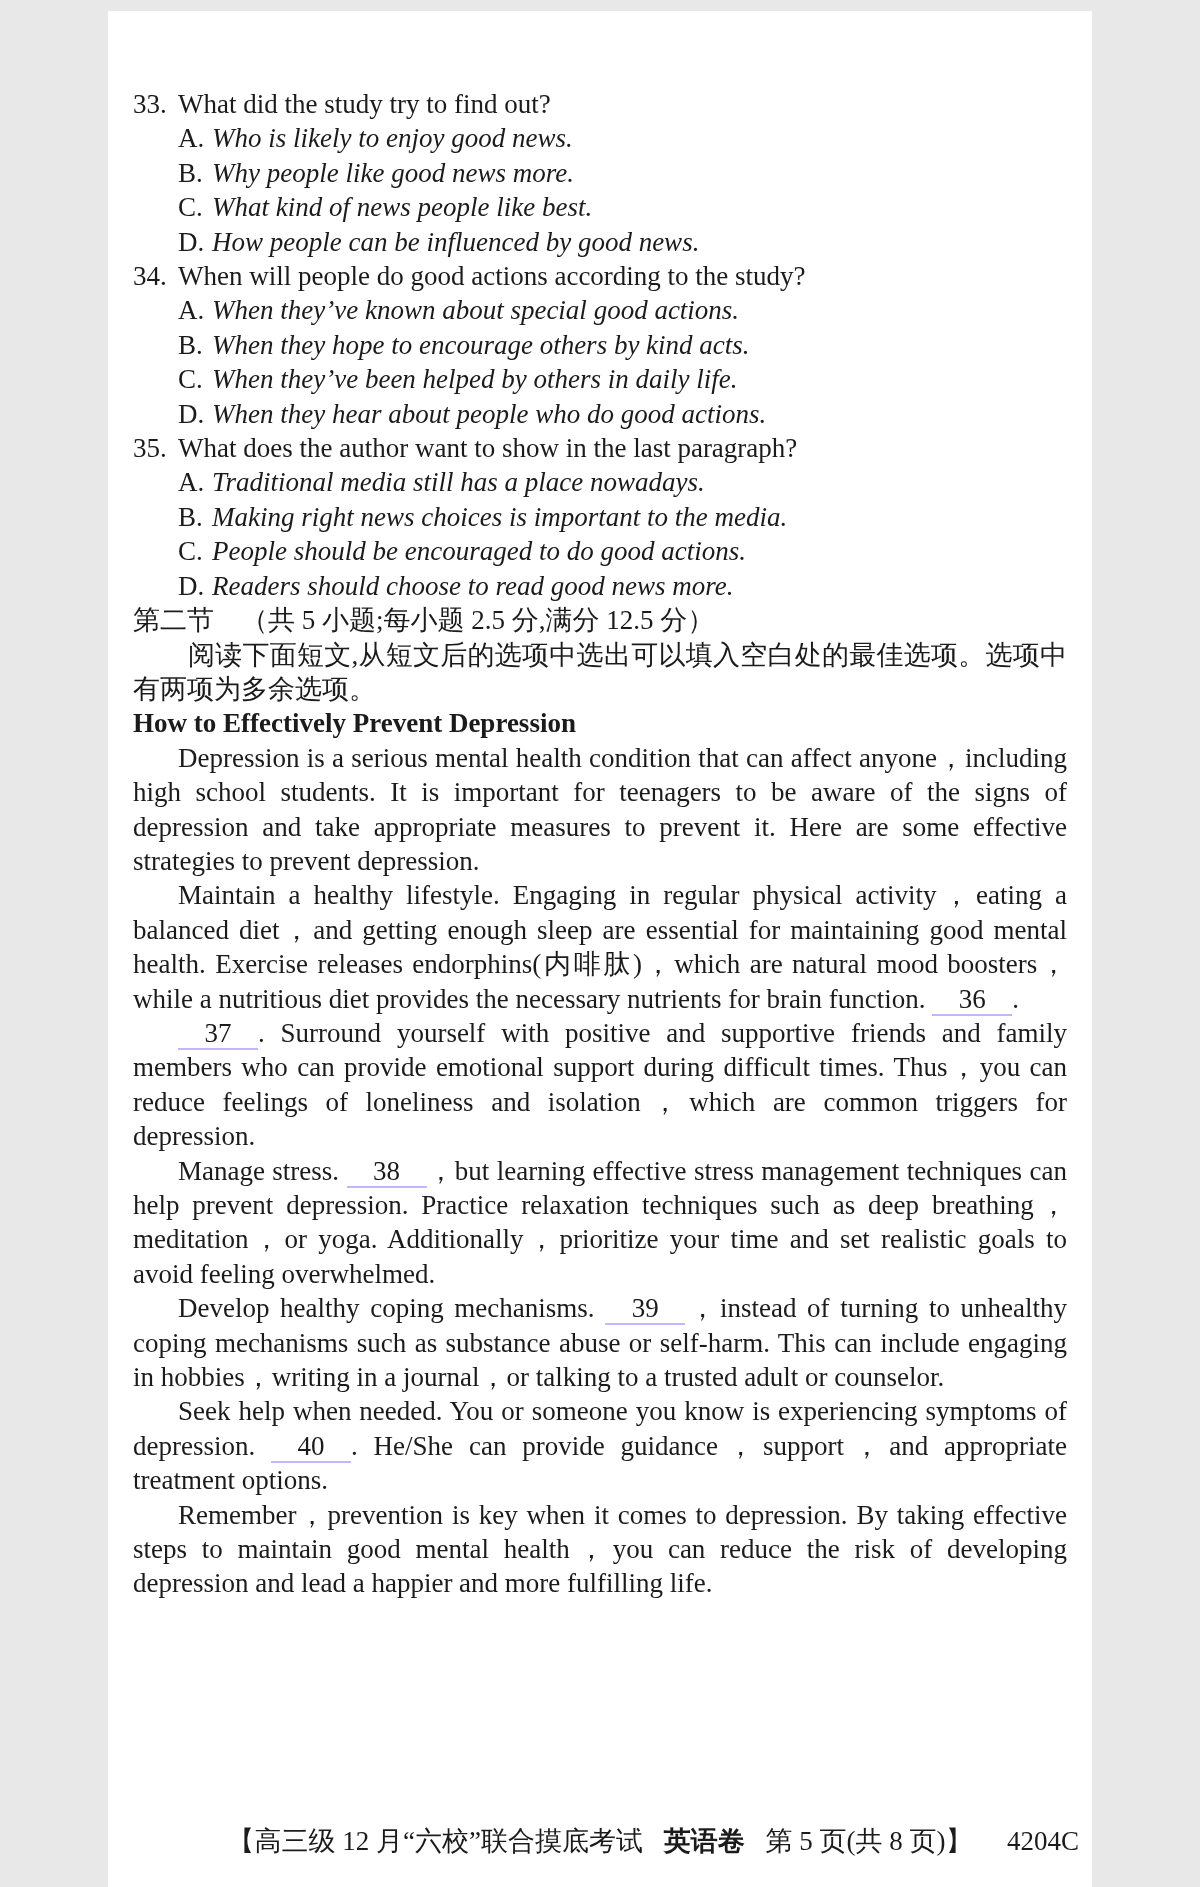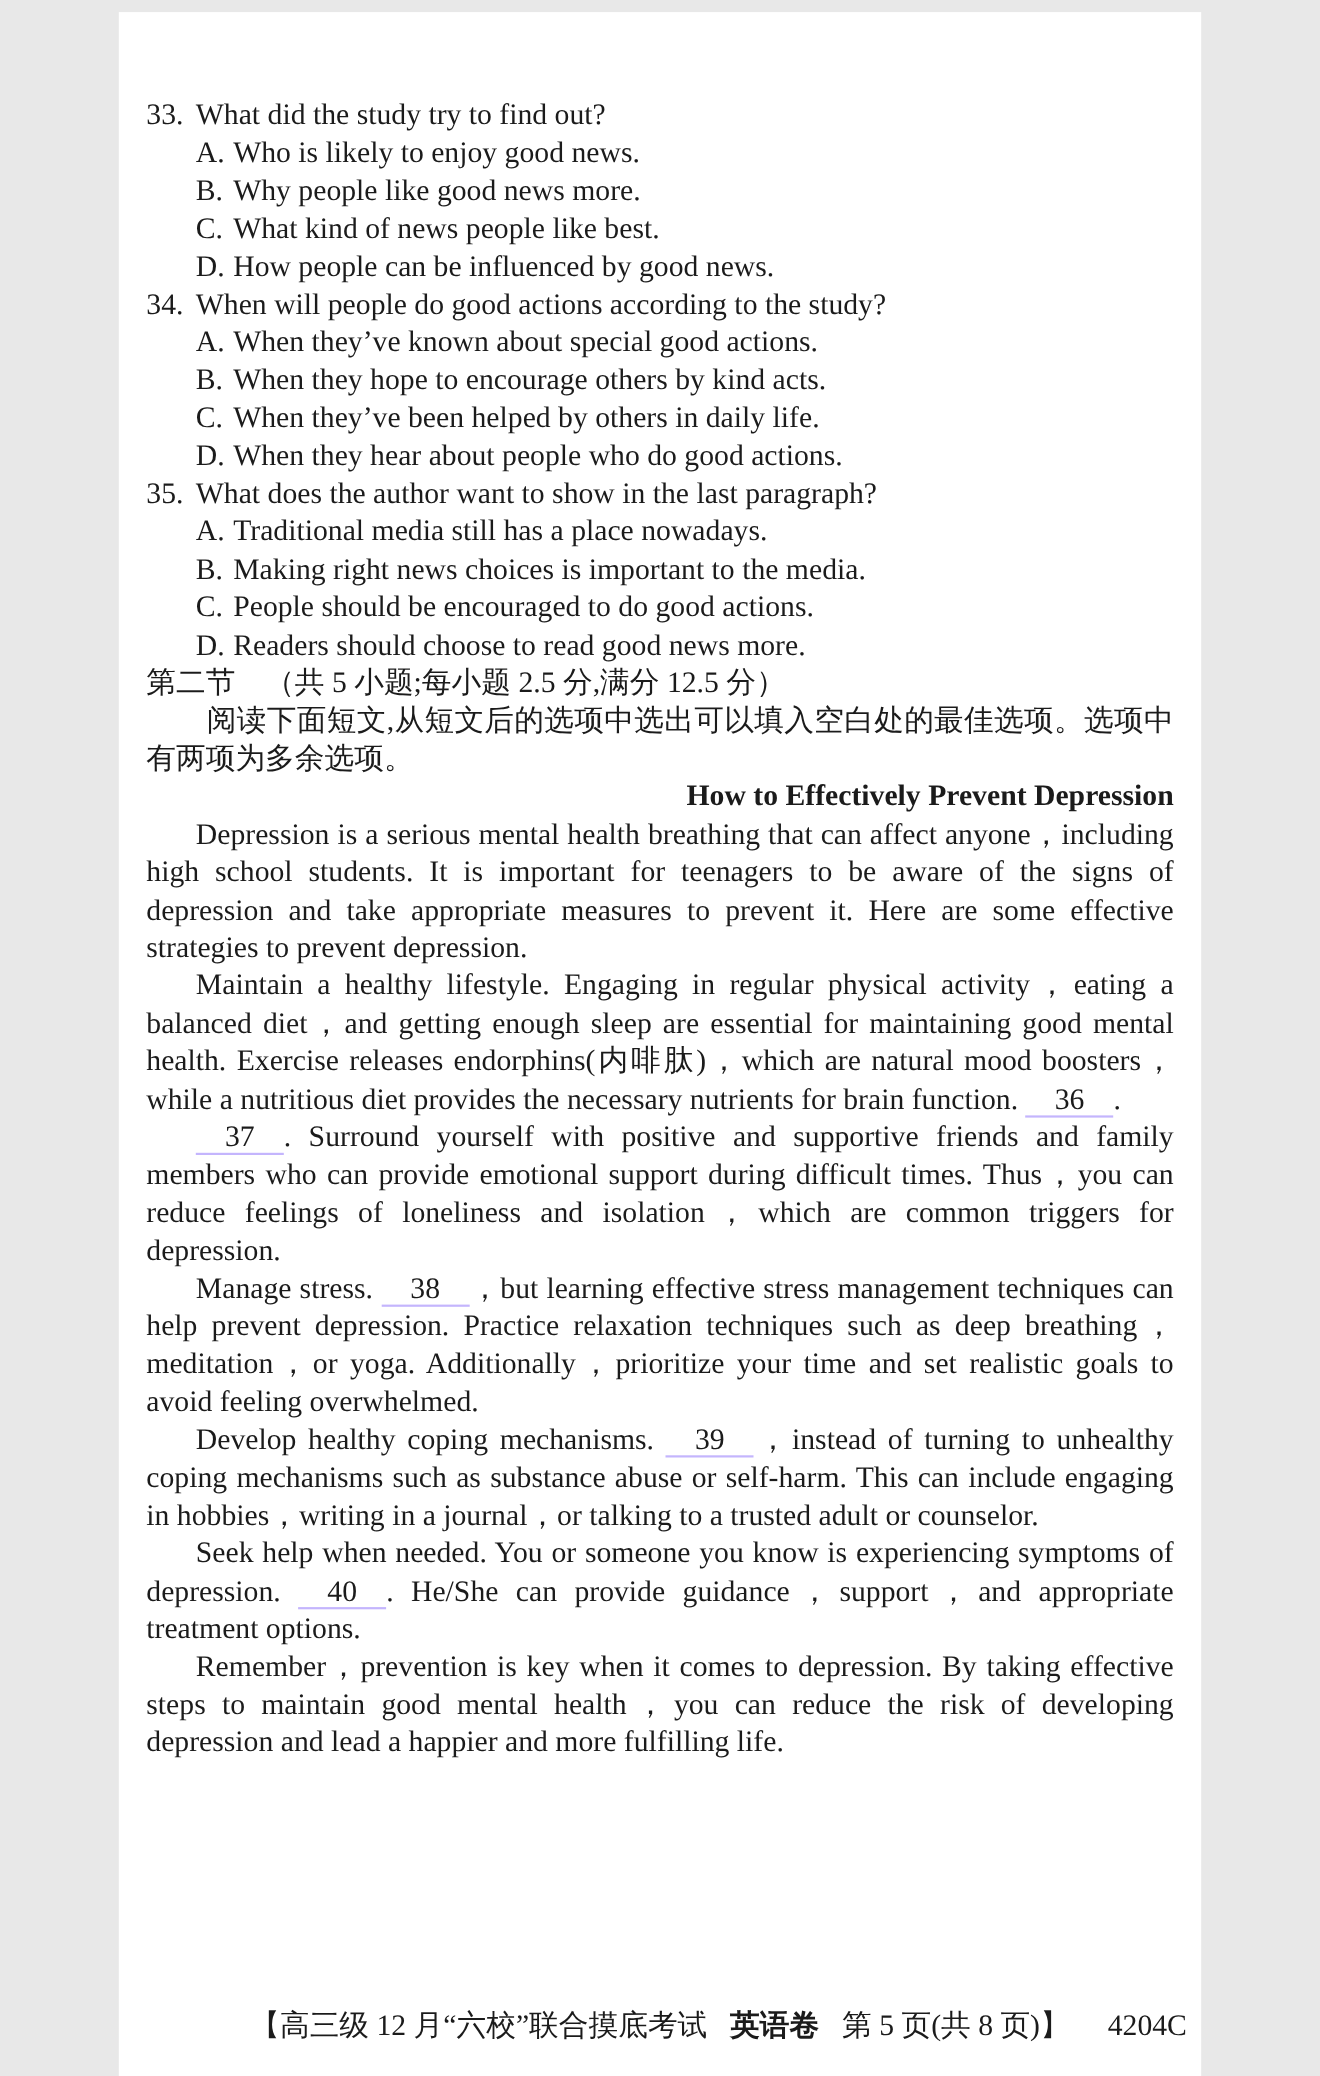--- a/index.html
+++ b/index.html
@@ -9,25 +9,25 @@
     font-size:27px;line-height:34.4px;color:#1b1b1b;
     margin:11px auto;overflow:hidden;
   }
   .content{padding:76px 25px 0 25px;}
   
   .q-line{display:flex;}
   .q-num{flex:0 0 45px;}
   .q-text{flex:1;}
   .opt{display:flex;padding-left:45px;}
   .opt-label{flex:0 0 34px;}
-  .opt-text{flex:1;}
+  .opt-text{flex:1;font-style:italic;}
   
   .section-heading{margin:0;}
   .instructions{margin:0;text-align:justify;text-indent:55px;}
-  .passage-title{margin:0;text-align:right;font-weight:bold;}
+  .passage-title{margin:0;text-align:left;font-weight:bold;}
   .para{margin:0;text-align:justify;text-indent:45px;}
   .blank{
     display:inline-block;min-width:62px;padding:0 9px;
     border-bottom:2px solid #c4b5fd;text-align:center;text-indent:0;
     line-height:30px;
   }
   
   .footer{
     position:absolute;top:1813px;left:0;width:100%;
     text-align:center;white-space:nowrap;
@@ -109,21 +109,21 @@
         <span class="opt-label">D.</span>
         <span class="opt-text">Readers should choose to read good news more.</span>
       </div>
     </div>
 
     <div class="section-heading">第二节　（共 5 小题;每小题 2.5 分,满分 12.5 分）</div>
     <p class="instructions">阅读下面短文,从短文后的选项中选出可以填入空白处的最佳选项。选项中有两项为多余选项。</p>
 
     <div class="passage-title">How to Effectively Prevent Depression</div>
 
-    <p class="para">Depression is a serious mental health breathing that can affect anyone，including high school students. It is important for teenagers to be aware of the signs of depression and take appropriate measures to prevent it. Here are some effective strategies to prevent depression.</p>
+    <p class="para">Depression is a serious mental health condition that can affect anyone，including high school students. It is important for teenagers to be aware of the signs of depression and take appropriate measures to prevent it. Here are some effective strategies to prevent depression.</p>
     <p class="para">Maintain a healthy lifestyle. Engaging in regular physical activity，eating a balanced diet，and getting enough sleep are essential for maintaining good mental health. Exercise releases endorphins(内啡肽)，which are natural mood boosters，while a nutritious diet provides the necessary nutrients for brain function. <span class="blank">36</span>.</p>
     <p class="para"><span class="blank">37</span>. Surround yourself with positive and supportive friends and family members who can provide emotional support during difficult times. Thus，you can reduce feelings of loneliness and isolation，which are common triggers for depression.</p>
     <p class="para">Manage stress. <span class="blank">38</span>，but learning effective stress management techniques can help prevent depression. Practice relaxation techniques such as deep breathing，meditation，or yoga. Additionally，prioritize your time and set realistic goals to avoid feeling overwhelmed.</p>
     <p class="para">Develop healthy coping mechanisms. <span class="blank">39</span>，instead of turning to unhealthy coping mechanisms such as substance abuse or self-harm. This can include engaging in hobbies，writing in a journal，or talking to a trusted adult or counselor.</p>
     <p class="para">Seek help when needed. You or someone you know is experiencing symptoms of depression. <span class="blank">40</span>. He/She can provide guidance，support，and appropriate treatment options.</p>
     <p class="para">Remember，prevention is key when it comes to depression. By taking effective steps to maintain good mental health，you can reduce the risk of developing depression and lead a happier and more fulfilling life.</p>
   </div>
 
   <div class="footer">
     <span class="seg">【高三级 12 月“六校”联合摸底考试</span>

